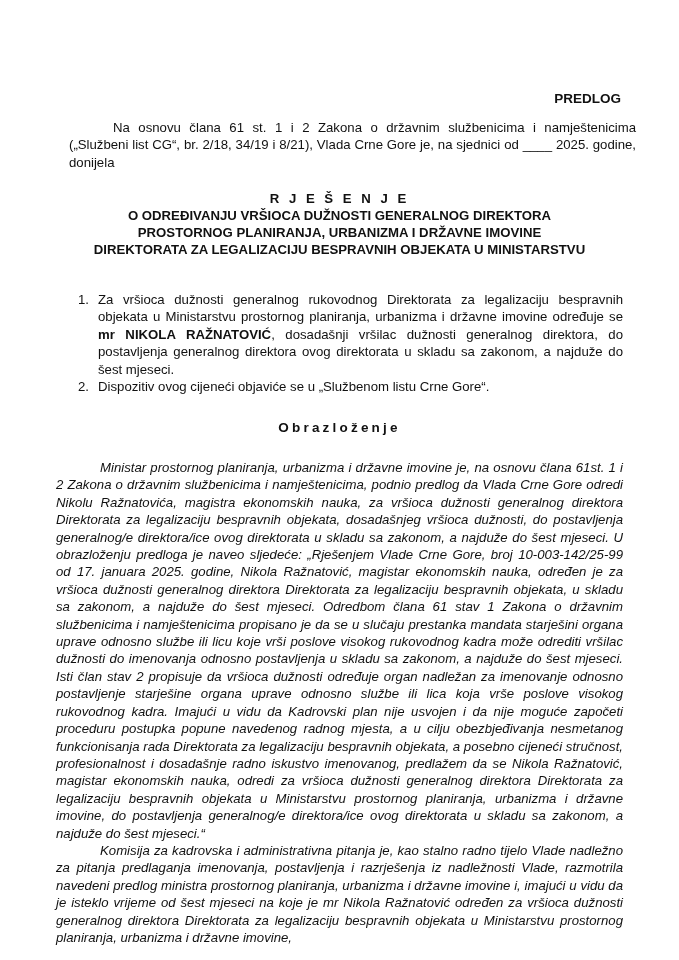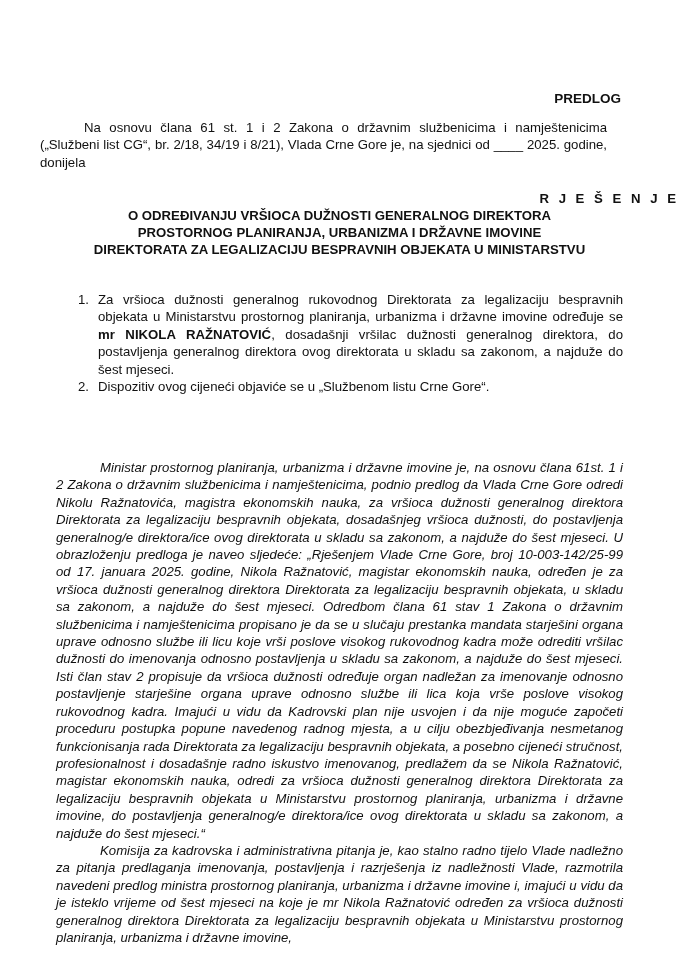--- a/index.html
+++ b/index.html
@@ -9,29 +9,29 @@
     color: #111111;
     font-size: 13.2px;
     line-height: 17.4px;
   }
   .page { position: relative; width: 679px; height: 960px; }
   .predlog {
     position: absolute; top: 90px; right: 58px;
     font-weight: bold; font-size: 13.5px;
   }
   .intro {
-    position: absolute; top: 119px; left: 40px; width: 567px;
+    position: absolute; top: 119px; left: 69px; width: 567px;
     text-align: justify;
   }
   .indent { display: inline-block; width: 44px; }
   .title-block {
     position: absolute; top: 190px; left: 0; width: 679px;
     text-align: center; font-weight: bold; font-size: 13.2px; line-height: 17px;
   }
-  .title-block .t1 { letter-spacing: 3px; text-align: right; }
+  .title-block .t1 { letter-spacing: 3px; }
   .list {
     position: absolute; top: 291px; left: 70px; width: 553px;
     margin: 0; padding: 0; list-style: none;
   }
   .list li { position: relative; padding-left: 28px; text-align: justify; }
   .list li .num { position: absolute; left: 8px; top: 0; }
   .obr-title {
     position: absolute; top: 419px; left: 0; width: 679px;
     text-align: center; font-weight: bold; letter-spacing: 3.2px; font-size: 13.5px;
   }
@@ -62,19 +62,20 @@
     <li>
       <span class="num">1.</span>
       <span>Za vršioca dužnosti generalnog rukovodnog Direktorata za legalizaciju bespravnih objekata u Ministarstvu prostornog planiranja, urbanizma i državne imovine određuje se </span><b>mr NIKOLA RAŽNATOVIĆ</b><span>, dosadašnji vršilac dužnosti generalnog direktora, do postavljenja generalnog direktora ovog direktorata u skladu sa zakonom, a najduže do šest mjeseci.</span>
     </li>
     <li>
       <span class="num">2.</span>
       <span>Dispozitiv ovog cijeneći objaviće se u „Službenom listu Crne Gore“.</span>
     </li>
   </ol>
 
+  <div class="obr-title">Obrazloženje</div>
 
   <div class="body-text">
     <p><span class="indent"></span><span>Ministar prostornog planiranja, urbanizma i državne imovine je, na osnovu člana 61st. 1 i 2 Zakona o državnim službenicima i namještenicima, podnio predlog da Vlada Crne Gore odredi Nikolu Ražnatovića, magistra ekonomskih nauka, za vršioca dužnosti generalnog direktora Direktorata za legalizaciju bespravnih objekata, dosadašnjeg vršioca dužnosti, do postavljenja generalnog/e direktora/ice ovog direktorata u skladu sa zakonom, a najduže do šest mjeseci. U obrazloženju predloga je naveo sljedeće: „Rješenjem Vlade Crne Gore, broj 10-003-142/25-99 od 17. januara 2025. godine, Nikola Ražnatović, magistar ekonomskih nauka, određen je za vršioca dužnosti generalnog direktora Direktorata za legalizaciju bespravnih objekata, u skladu sa zakonom, a najduže do šest mjeseci. Odredbom člana 61 stav 1 Zakona o državnim službenicima i namještenicima propisano je da se u slučaju prestanka mandata starješini organa uprave odnosno službe ili licu koje vrši poslove visokog rukovodnog kadra može odrediti vršilac dužnosti do imenovanja odnosno postavljenja u skladu sa zakonom, a najduže do šest mjeseci. Isti član stav 2 propisuje da vršioca dužnosti određuje organ nadležan za imenovanje odnosno postavljenje starješine organa uprave odnosno službe ili lica koja vrše poslove visokog rukovodnog kadra. Imajući u vidu da Kadrovski plan nije usvojen i da nije moguće započeti proceduru postupka popune navedenog radnog mjesta, a u cilju obezbjeđivanja nesmetanog funkcionisanja rada Direktorata za legalizaciju bespravnih objekata, a posebno cijeneći stručnost, profesionalnost i dosadašnje radno iskustvo imenovanog, predlažem da se Nikola Ražnatović, magistar ekonomskih nauka, odredi za vršioca dužnosti generalnog direktora Direktorata za legalizaciju bespravnih objekata u Ministarstvu prostornog planiranja, urbanizma i državne imovine, do postavljenja generalnog/e direktora/ice ovog direktorata u skladu sa zakonom, a najduže do šest mjeseci.“</span></p>
     <p><span class="indent"></span><span>Komisija za kadrovska i administrativna pitanja je, kao stalno radno tijelo Vlade nadležno za pitanja predlaganja imenovanja, postavljenja i razrješenja iz nadležnosti Vlade, razmotrila navedeni predlog ministra prostornog planiranja, urbanizma i državne imovine i, imajući u vidu da je isteklo vrijeme od šest mjeseci na koje je mr Nikola Ražnatović određen za vršioca dužnosti generalnog direktora Direktorata za legalizaciju bespravnih objekata u Ministarstvu prostornog planiranja, urbanizma i državne imovine,</span></p>
   </div>
 
 </div>
 
 </body></html>

